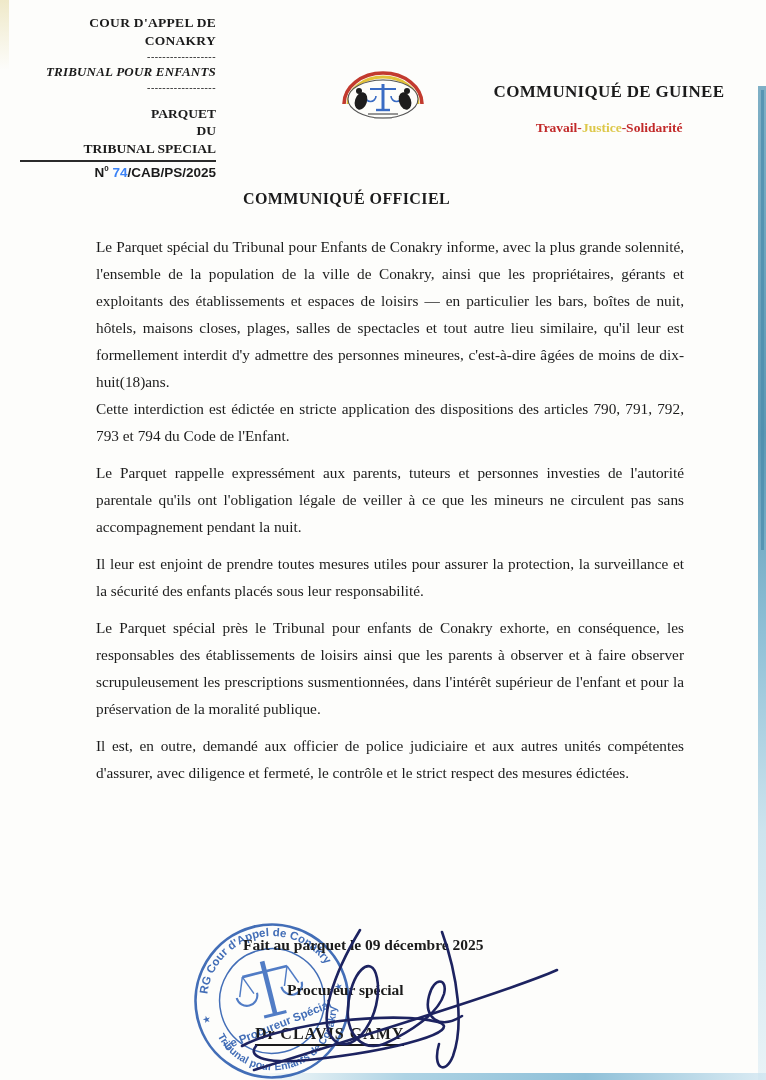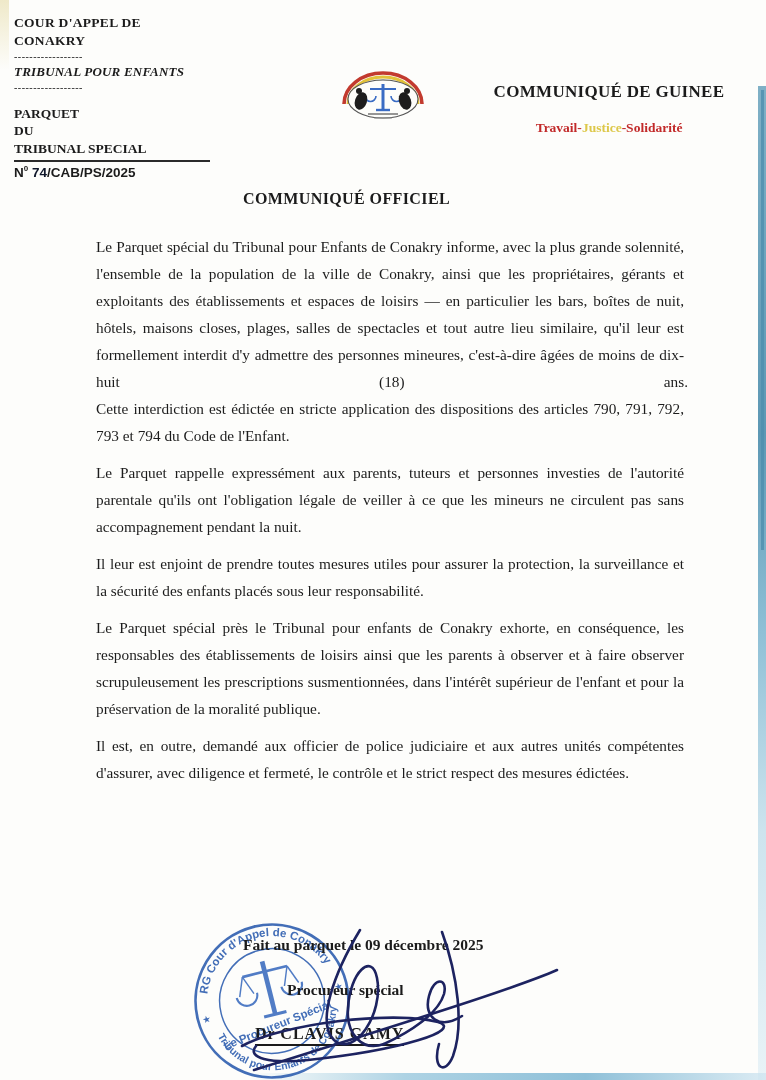--- a/index.html
+++ b/index.html
@@ -11,44 +11,44 @@
   }
   
   .edge-right{position:absolute;right:0;top:86px;bottom:0;width:8px;
     background:linear-gradient(to bottom,#7fb0c6 0%,#5d98b4 35%,#8fc0d6 55%,#cde4ee 75%,#e9f3f7 100%);}
   .edge-right-core{position:absolute;right:2px;top:90px;height:460px;width:3px;background:#4f8fae;opacity:.8;}
   .edge-bottom{position:absolute;left:250px;right:0;bottom:0;height:7px;
     background:linear-gradient(to right,rgba(176,214,230,0),#aed3e4 30%,#8fc0d8 65%,rgba(205,228,240,.7));}
   .corner-tl{position:absolute;left:0;top:0;width:9px;height:70px;
     background:linear-gradient(to bottom,#efe9c9,rgba(255,255,255,0));}
   
-  .lh-left{position:absolute;left:14px;top:14px;width:196px;text-align:left;}
+  .lh-left{position:absolute;left:20px;top:14px;width:196px;text-align:right;}
   .lh-court{font-weight:bold;font-size:13.5px;line-height:1.3;letter-spacing:.3px;}
   .lh-div{font-size:10px;font-weight:bold;color:#333;line-height:1;margin:3px 0 2px 0;letter-spacing:.5px;}
   .lh-trib{font-weight:bold;font-style:italic;font-size:13px;letter-spacing:.2px;margin-top:2px;}
   .lh-parq{font-weight:bold;font-size:13.5px;line-height:1.28;margin-top:12px;}
   .lh-rule{border-bottom:2px solid #2b2b2b;margin-top:3px;}
   .lh-ref{font-family:"Liberation Sans",sans-serif;font-weight:bold;font-size:13.5px;margin-top:2px;}
   .lh-ref sup{font-size:8px;}
-  .ref-num{color:#0f172a;}
+  .ref-num{color:#3b82f6;}
   .lh-right{position:absolute;left:492px;top:82px;width:234px;text-align:center;}
   .lh-country{font-weight:bold;font-size:17px;letter-spacing:.3px;}
   .lh-motto{font-weight:bold;font-size:13.5px;margin-top:18px;}
   .motto-red{color:#c22a2a;}
   .motto-yellow{color:#ddc84a;}
   .emblem{position:absolute;left:332px;top:58px;}
   
   .doc-title{position:absolute;left:0;top:190px;width:693px;text-align:center;
     font-weight:bold;font-size:16px;letter-spacing:.4px;}
   
   .body-text{position:absolute;left:96px;top:233px;width:592px;
     font-size:15.3px;line-height:27px;text-align:justify;color:#1c1c1c;}
   .body-text p{margin:0 4px 10px 0;}
   .p-justify-all{text-align:justify;text-align-last:justify;margin-bottom:0 !important;}
-  .split-line{display:flex;justify-content:space-between;height:27px;line-height:27px;}
+  .split-line{display:flex;height:27px;line-height:27px;}
   
   .date-line{position:absolute;left:243px;top:936px;font-weight:bold;font-size:15.5px;}
   .role-line{position:absolute;left:287px;top:981px;font-weight:bold;font-size:15.5px;}
   .signer-line{position:absolute;left:255px;top:1025px;font-weight:bold;font-size:16px;
     letter-spacing:1px;border-bottom:2px solid #1b1b1b;padding-bottom:1px;}
   .stamp{position:absolute;left:183px;top:912px;opacity:.9;}
   .signature{position:absolute;left:212px;top:918px;}
 </style>
 </head>
 <body>

